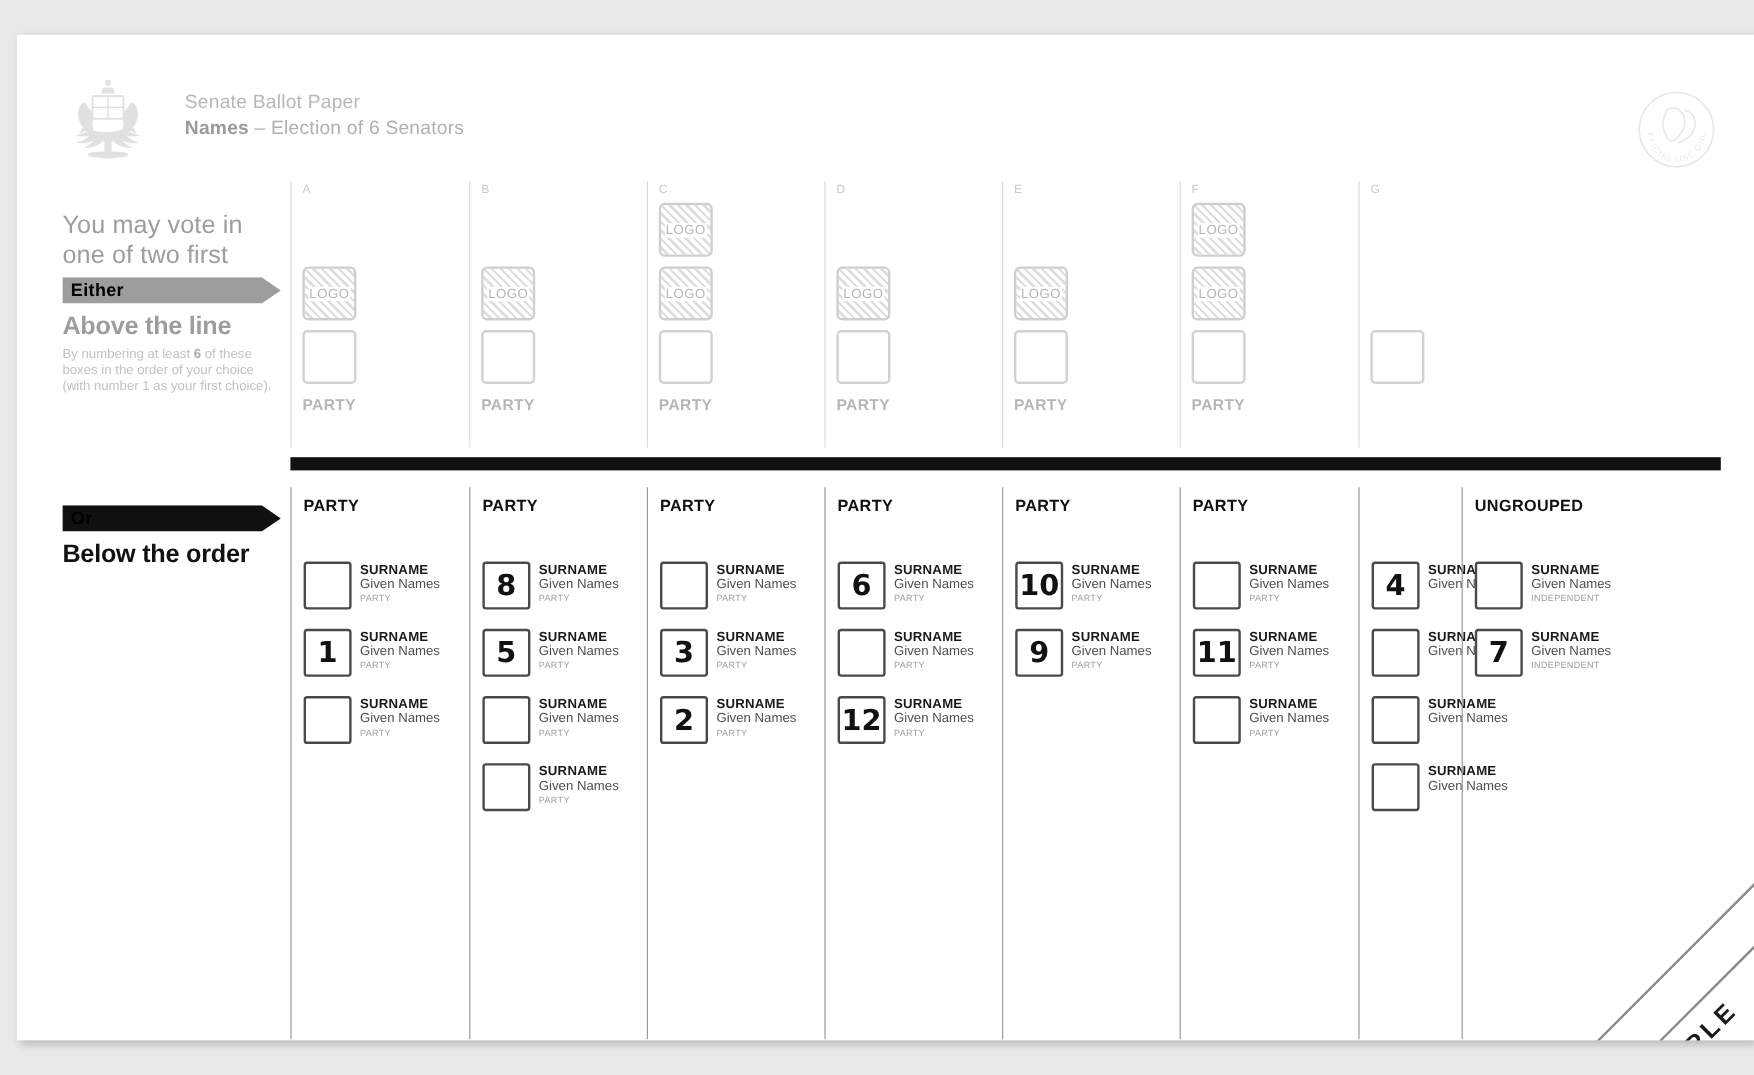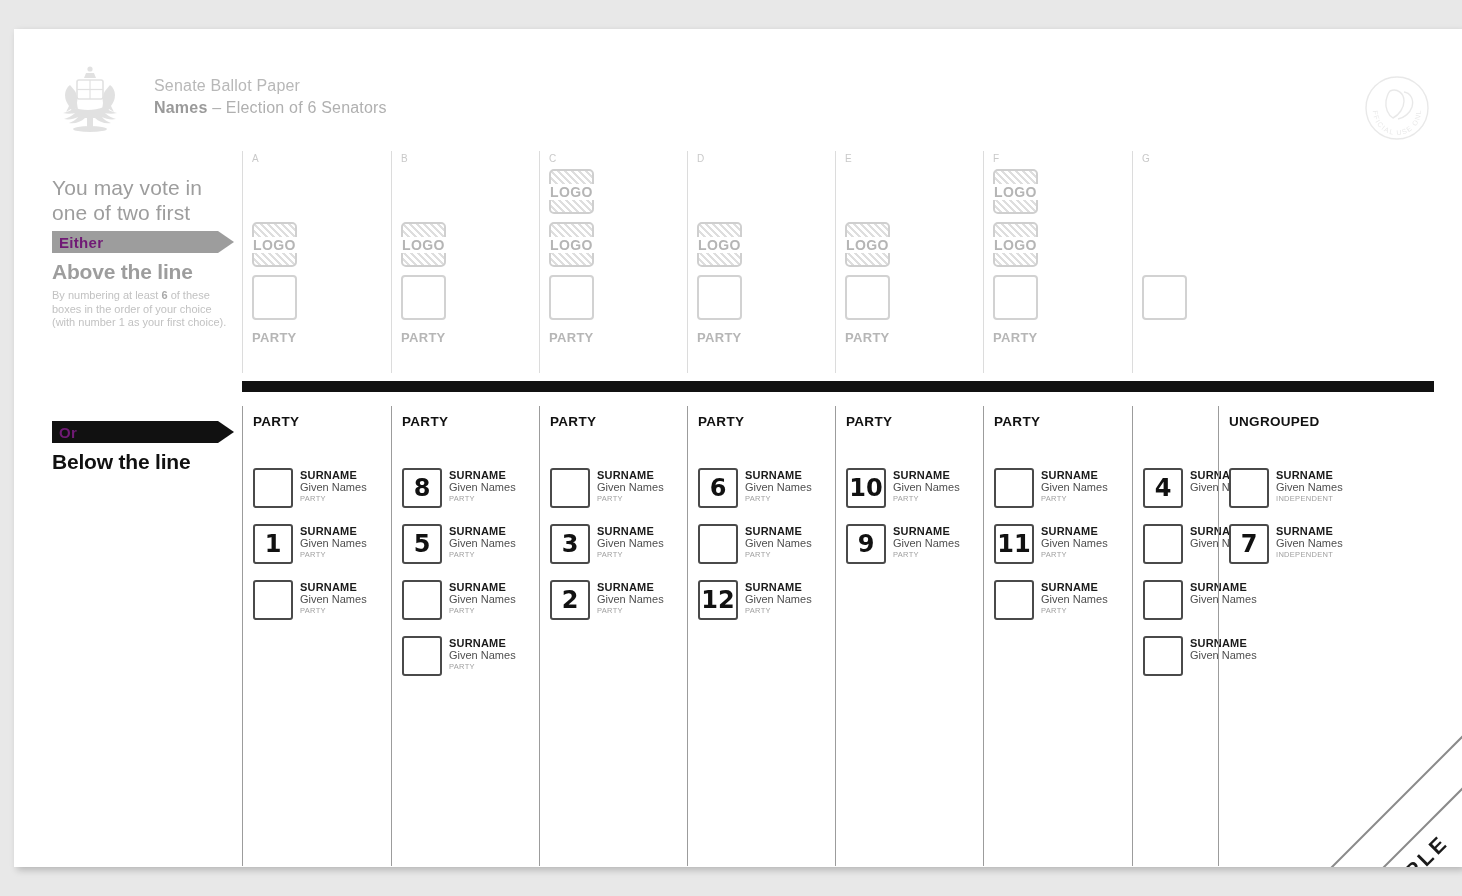--- a/index.html
+++ b/index.html
@@ -33,21 +33,21 @@
   #instr-heading { font-size: 21px; line-height: 25px; color: #9d9d9d; font-weight: 400; letter-spacing: .1px; }
   .arrow-banner {
     position: relative; height: 22px; margin-top: 6px; width: 182px;
     display: flex; align-items: center;
   }
   .arrow-banner .arrow-body {
     position: absolute; left: 0; top: 0; height: 22px; width: 100%;
   }
   .arrow-banner span {
     position: relative; z-index: 2; font-size: 15px; font-weight: bold;
-    color: #701a75; padding-left: 7px; letter-spacing: .3px;
+    color: #000000; padding-left: 7px; letter-spacing: .3px;
   }
   #line-heading-above { font-size: 21px; color: #9d9d9d; font-weight: bold; line-height: 26px; margin-top: 6px; letter-spacing: -.2px; }
   .instr-body { font-size: 11px; line-height: 13.5px; color: #c2c2c2; margin-top: 4px; }
   .instr-body b { color: #a9a9a9; }
 
   #instr-below { position: absolute; left: 38px; top: 386px; width: 182px; }
   #line-heading-below { font-size: 21px; color: #111; font-weight: bold; line-height: 26px; margin-top: 6px; letter-spacing: -.2px; }
   #instr-below .instr-body { color: #8e8e8e; }
   #instr-below .instr-body b { color: #222; }
 
@@ -55,21 +55,21 @@
   #atl-region { position: absolute; left: 228px; top: 122px; width: 1192px; height: 222px; }
   .atl-col { position: absolute; top: 0; height: 222px; border-left: 1px solid #dcdcdc; }
   .col-letter { position: absolute; left: 9px; top: 2px; font-size: 10px; color: #c9c9c9; letter-spacing: .5px; }
   .logo-box {
     position: absolute; width: 45px; height: 45px; left: 9px;
     border: 2px solid #cfcfcf; border-radius: 5px;
     background: repeating-linear-gradient(45deg, #ffffff 0 3px, #dedede 3px 5px);
     display: flex; align-items: center; justify-content: center;
   }
   .logo-box span {
-    font-size: 14px; font-weight: bold; color: #b5b5b5; letter-spacing: .4px;
+    font-size: 11px; font-weight: normal; color: #b5b5b5; letter-spacing: .4px;
     background: #fff; padding: 0 1px;
   }
   .atl-vote-box {
     position: absolute; left: 9px; width: 45px; height: 45px;
     border: 2px solid #d2d2d2; border-radius: 4px; background: #fff;
   }
   .atl-party { position: absolute; left: 9px; font-size: 13px; font-weight: bold; color: #b6b6b6; letter-spacing: .3px; }
 
   
   #thick-line { position: absolute; left: 228px; top: 352px; width: 1192px; height: 11px; background: #111; }
@@ -155,21 +155,21 @@
   </div>
 
   <div id="instr-below">
     <div class="arrow-banner">
       <svg class="arrow-body" viewBox="0 0 182 22" preserveAspectRatio="none">
         <polygon points="0,0 166,0 182,11 166,22 0,22" fill="#111111"></polygon>
       </svg>
       <span>Or</span>
     </div>
 
-    <div id="line-heading-below">Below the line</div>
+    <div id="line-heading-below">Below the order</div>
   </div>
 
   <div id="atl-region">
       <div class="atl-col" style="left: 0px; width: 149px;">
         <div class="col-letter">A</div>
         <div class="logo-box" style="top: 71px;">
           <span>LOGO</span>
         </div>
         <div class="atl-vote-box" style="top: 124px;"></div>
         <div class="atl-party" style="top: 179px;">PARTY</div>

